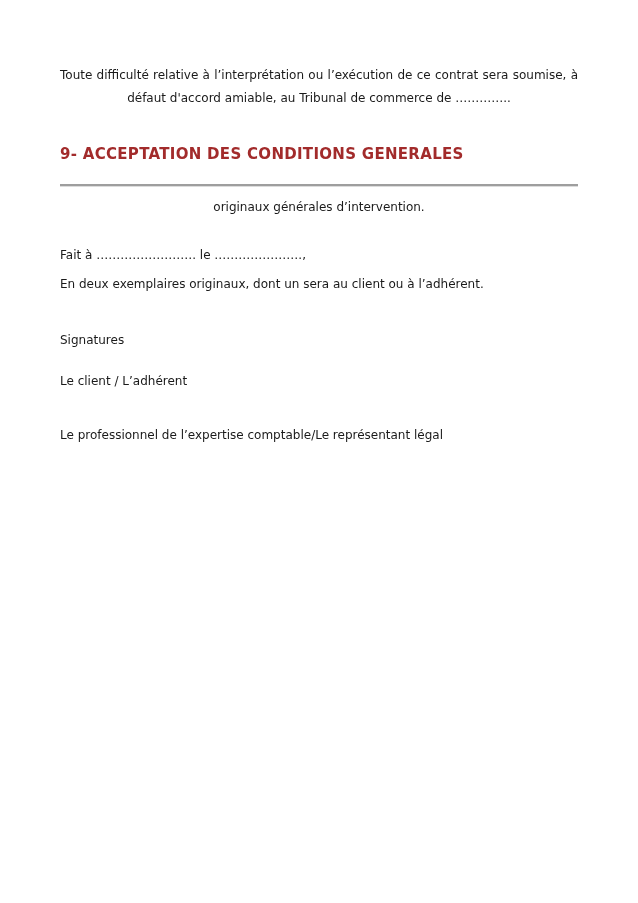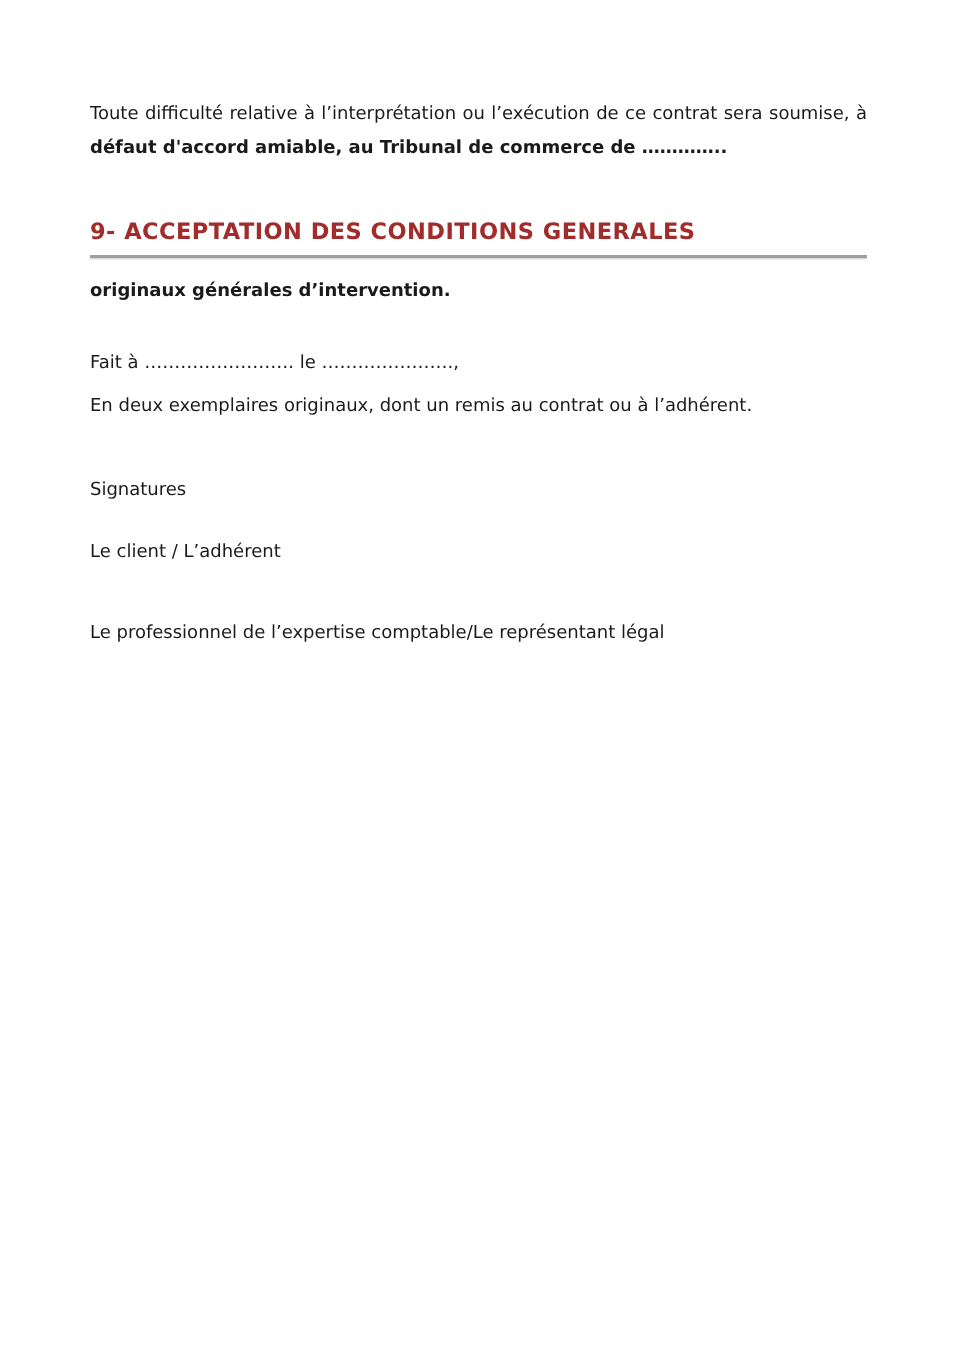--- a/index.html
+++ b/index.html
@@ -22,34 +22,33 @@
   .para {
     font-size: 12px;
     line-height: 23px;
     color: #1a1a1a;
   }
   .para .just {
     text-align: justify;
     text-align-last: justify;
   }
   .para .last {
-    text-align: left;
-    font-weight: bold;
+    text-align: center;
   }
 
   .p-jurisdiction { margin-top: 64px; }
 
   .section-heading {
     margin-top: 31px;
     font-size: 15px;
     line-height: 26px;
     font-weight: bold;
     color: #a22b2b;
     letter-spacing: 0.3px;
-    padding-bottom: 3px;
+    padding-bottom: 17px;
     border-bottom: 2px solid #9e9e9e;
     box-shadow: 0 1px 0 #dcdcdc;
   }
 
   .p-acceptance { margin-top: 10px; }
 
   .italic-line {
     font-size: 12px;
     line-height: 23px;
     color: #1a1a1a;
@@ -85,21 +84,21 @@
     <div class="section-heading">
       <div>9- ACCEPTATION DES CONDITIONS GENERALES</div>
     </div>
 
     <div class="para p-acceptance">
       <div class="last">originaux générales d’intervention.</div>
     </div>
 
     <div class="italic-line l-fait">Fait à ……………………. le ………………….,</div>
 
-    <div class="italic-line l-exemplaires">En deux exemplaires originaux, dont un remis au contrat ou à l’adhérent.</div>
+    <div class="italic-line l-exemplaires">En deux exemplaires originaux, dont un sera au client ou à l’adhérent.</div>
 
     <div class="italic-line l-signatures">Signatures</div>
 
     <div class="italic-line l-client">Le client / L’adhérent</div>
 
     <div class="italic-line l-professionnel">Le professionnel de l’expertise comptable/Le représentant légal</div>
 
   </div>
 
   <div class="footer">15</div>

